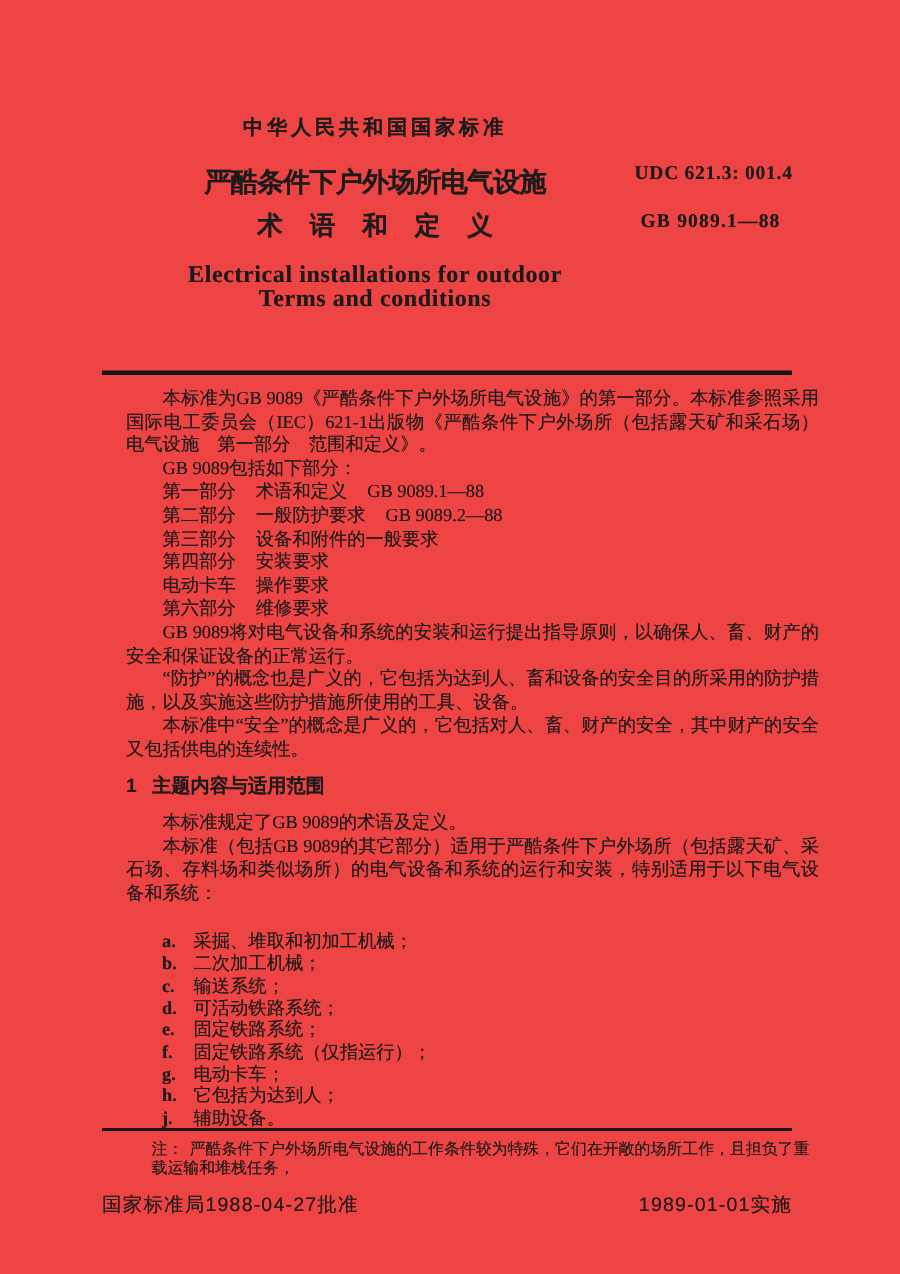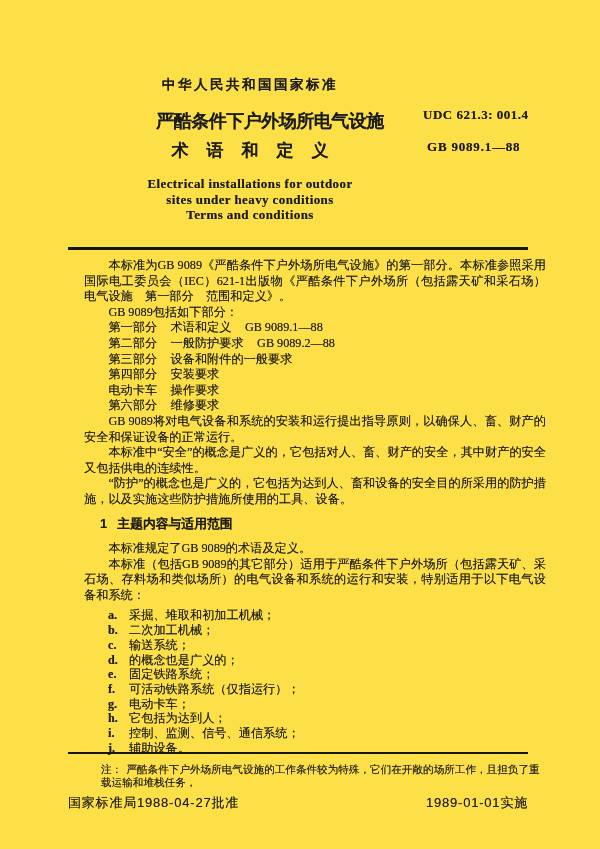--- a/index.html
+++ b/index.html
@@ -4,21 +4,21 @@
 <style>
   html, body { margin: 0; padding: 0; }
   body {
     width: 600px; height: 849px;
     background: #e9e9e7;
     font-family: "Liberation Serif", serif;
   }
   .page {
     position: relative;
     width: 600px; height: 849px;
-    background: #fde047;
+    background: #ef4444;
     color: #1b1b1b;
     overflow: hidden;
     text-shadow: 0 0 0.4px rgba(20,20,20,0.55);
   }
   .center-col {
     position: absolute; left: 0; width: 500px;
     text-align: center;
   }
   .kicker {
     top: 76px;
@@ -26,42 +26,41 @@
     font-weight: bold;
     font-size: 13.5px;
     letter-spacing: 2.5px;
   }
   .title-cn1 {
     top: 109px;
     font-family: "Liberation Sans", sans-serif;
     font-weight: bold;
     font-size: 18px;
     letter-spacing: -0.5px;
-    padding-left: 20px;
   }
   .title-cn2 {
     top: 139px;
     font-family: "Liberation Sans", sans-serif;
     font-weight: bold;
     font-size: 17px;
     letter-spacing: 18px;
     text-indent: 18px;
   }
   .udc {
     position: absolute; left: 423px; top: 107px;
     font-weight: bold; font-size: 13px; letter-spacing: 0.5px;
   }
   .gbno {
     position: absolute; left: 427px; top: 139px;
     font-weight: bold; font-size: 13px; letter-spacing: 0.8px;
   }
   .title-en {
     top: 176px;
     font-weight: bold;
-    font-size: 13px;
+    font-size: 16px;
     line-height: 15.5px;
     letter-spacing: 0.4px;
   }
   .rule {
     position: absolute; left: 68px; width: 460px;
     background: #161616;
   }
   .rule-top { top: 247px; height: 2.5px; }
   .rule-bottom { top: 752px; height: 2px; }
   .body {
@@ -71,24 +70,24 @@
     text-align: justify;
   }
   .body p { margin: 0; text-indent: 2em; }
   .part-line { padding-left: 2em; }
   .part-label { margin-right: 1.1em; }
   .part-name  { margin-right: 1.1em; }
   .sec-heading {
     font-family: "Liberation Sans", sans-serif;
     font-weight: bold;
     font-size: 12.8px;
-    margin: 8px 0 10px 16px;
+    margin: 8px 0 10px 0;
   }
   .sec-num { margin-right: 0.8em; }
-  .list { margin-top: 5px; }
+  .list { margin-top: 17px; }
   .li { padding-left: 24px; line-height: 14.7px; }
   .li .letter {
     display: inline-block; width: 21px;
     font-weight: bold;
   }
   .note {
     margin-top: 7px;
     padding-left: 17px;
     font-size: 10.6px;
     line-height: 13px;
@@ -112,21 +111,20 @@
   <div class="center-col kicker">中华人民共和国国家标准</div>
 
   <div class="center-col title-cn1">严酷条件下户外场所电气设施</div>
   <div class="center-col title-cn2">术语和定义</div>
 
   <div class="udc">UDC 621.3: 001.4</div>
   <div class="gbno">GB 9089.1—88</div>
 
   <div class="center-col title-en">
     <div>Electrical installations for outdoor</div>
-    <div>sites under heavy conditions</div>
     <div>Terms and conditions</div>
   </div>
 
   <div class="rule rule-top"></div>
 
   <div class="body">
     <p>本标准为GB 9089《严酷条件下户外场所电气设施》的第一部分。本标准参照采用国际电工委员会（IEC）621-1出版物《严酷条件下户外场所（包括露天矿和采石场）电气设施　第一部分　范围和定义》。</p>
     <p>GB 9089包括如下部分：</p>
 
     <div class="part-line">
@@ -142,40 +140,39 @@
       <span class="part-label">第四部分</span><span class="part-name">安装要求</span><span class="part-code"></span>
     </div>
     <div class="part-line">
       <span class="part-label">电动卡车</span><span class="part-name">操作要求</span><span class="part-code"></span>
     </div>
     <div class="part-line">
       <span class="part-label">第六部分</span><span class="part-name">维修要求</span><span class="part-code"></span>
     </div>
 
     <p>GB 9089将对电气设备和系统的安装和运行提出指导原则，以确保人、畜、财产的安全和保证设备的正常运行。</p>
+    <p>“防护”的概念也是广义的，它包括为达到人、畜和设备的安全目的所采用的防护措施，以及实施这些防护措施所使用的工具、设备。</p>
     <p>本标准中“安全”的概念是广义的，它包括对人、畜、财产的安全，其中财产的安全又包括供电的连续性。</p>
-    <p>“防护”的概念也是广义的，它包括为达到人、畜和设备的安全目的所采用的防护措施，以及实施这些防护措施所使用的工具、设备。</p>
 
     <div class="sec-heading">
       <span class="sec-num">1</span><span>主题内容与适用范围</span>
     </div>
 
     <p>本标准规定了GB 9089的术语及定义。</p>
     <p>本标准（包括GB 9089的其它部分）适用于严酷条件下户外场所（包括露天矿、采石场、存料场和类似场所）的电气设备和系统的运行和安装，特别适用于以下电气设备和系统：</p>
 
     <div class="list">
       <div class="li"><span class="letter">a.</span><span>采掘、堆取和初加工机械；</span></div>
       <div class="li"><span class="letter">b.</span><span>二次加工机械；</span></div>
       <div class="li"><span class="letter">c.</span><span>输送系统；</span></div>
-      <div class="li"><span class="letter">d.</span><span>的概念也是广义的；</span></div>
+      <div class="li"><span class="letter">d.</span><span>可活动铁路系统；</span></div>
       <div class="li"><span class="letter">e.</span><span>固定铁路系统；</span></div>
-      <div class="li"><span class="letter">f.</span><span>可活动铁路系统（仅指运行）；</span></div>
+      <div class="li"><span class="letter">f.</span><span>固定铁路系统（仅指运行）；</span></div>
       <div class="li"><span class="letter">g.</span><span>电动卡车；</span></div>
       <div class="li"><span class="letter">h.</span><span>它包括为达到人；</span></div>
-      <div class="li"><span class="letter">i.</span><span>控制、监测、信号、通信系统；</span></div>
       <div class="li"><span class="letter">j.</span><span>辅助设备。</span></div>
     </div>
 
     <div class="note">
       <span class="note-label">注：</span><span>严酷条件下户外场所电气设施的工作条件较为特殊，它们在开敞的场所工作，且担负了重载运输和堆栈任务，</span>
     </div>
   </div>
 
   <div class="rule rule-bottom"></div>
 

